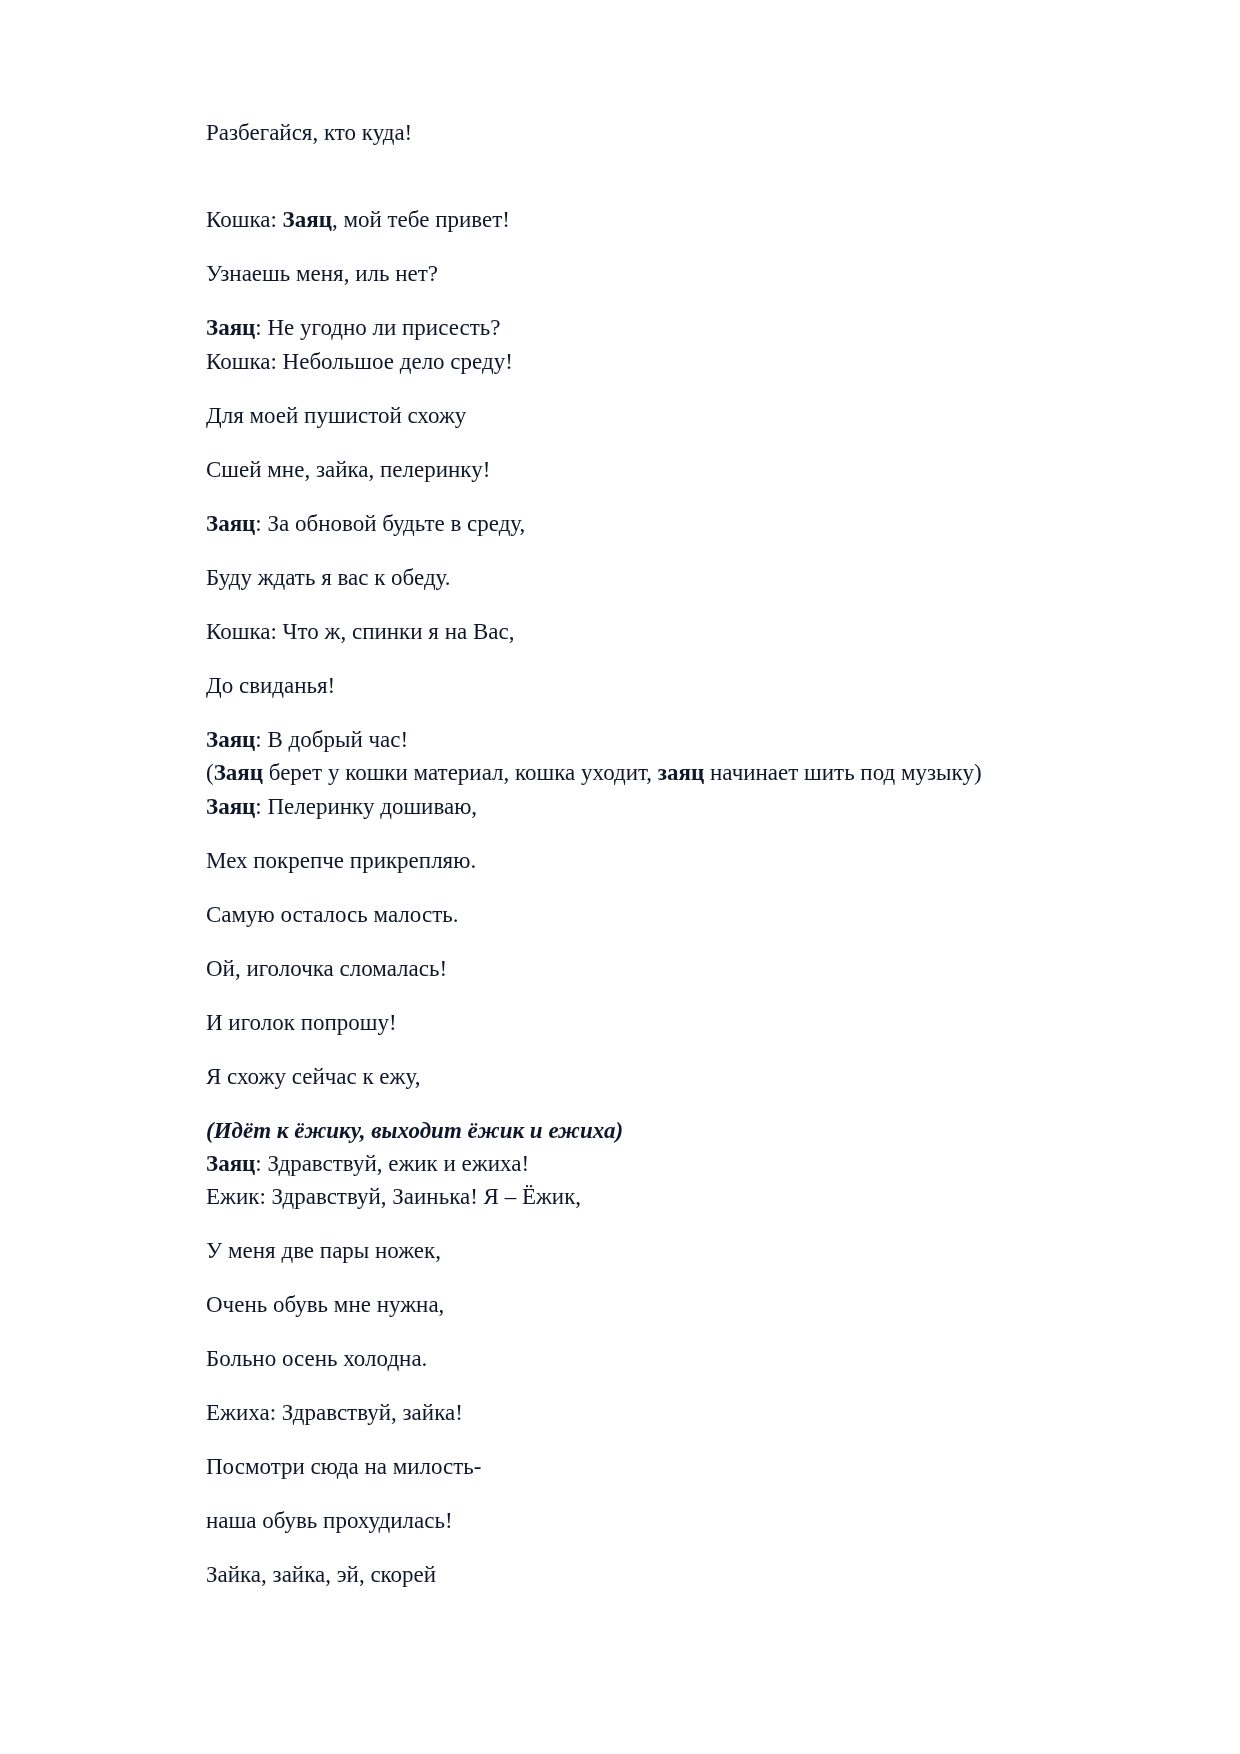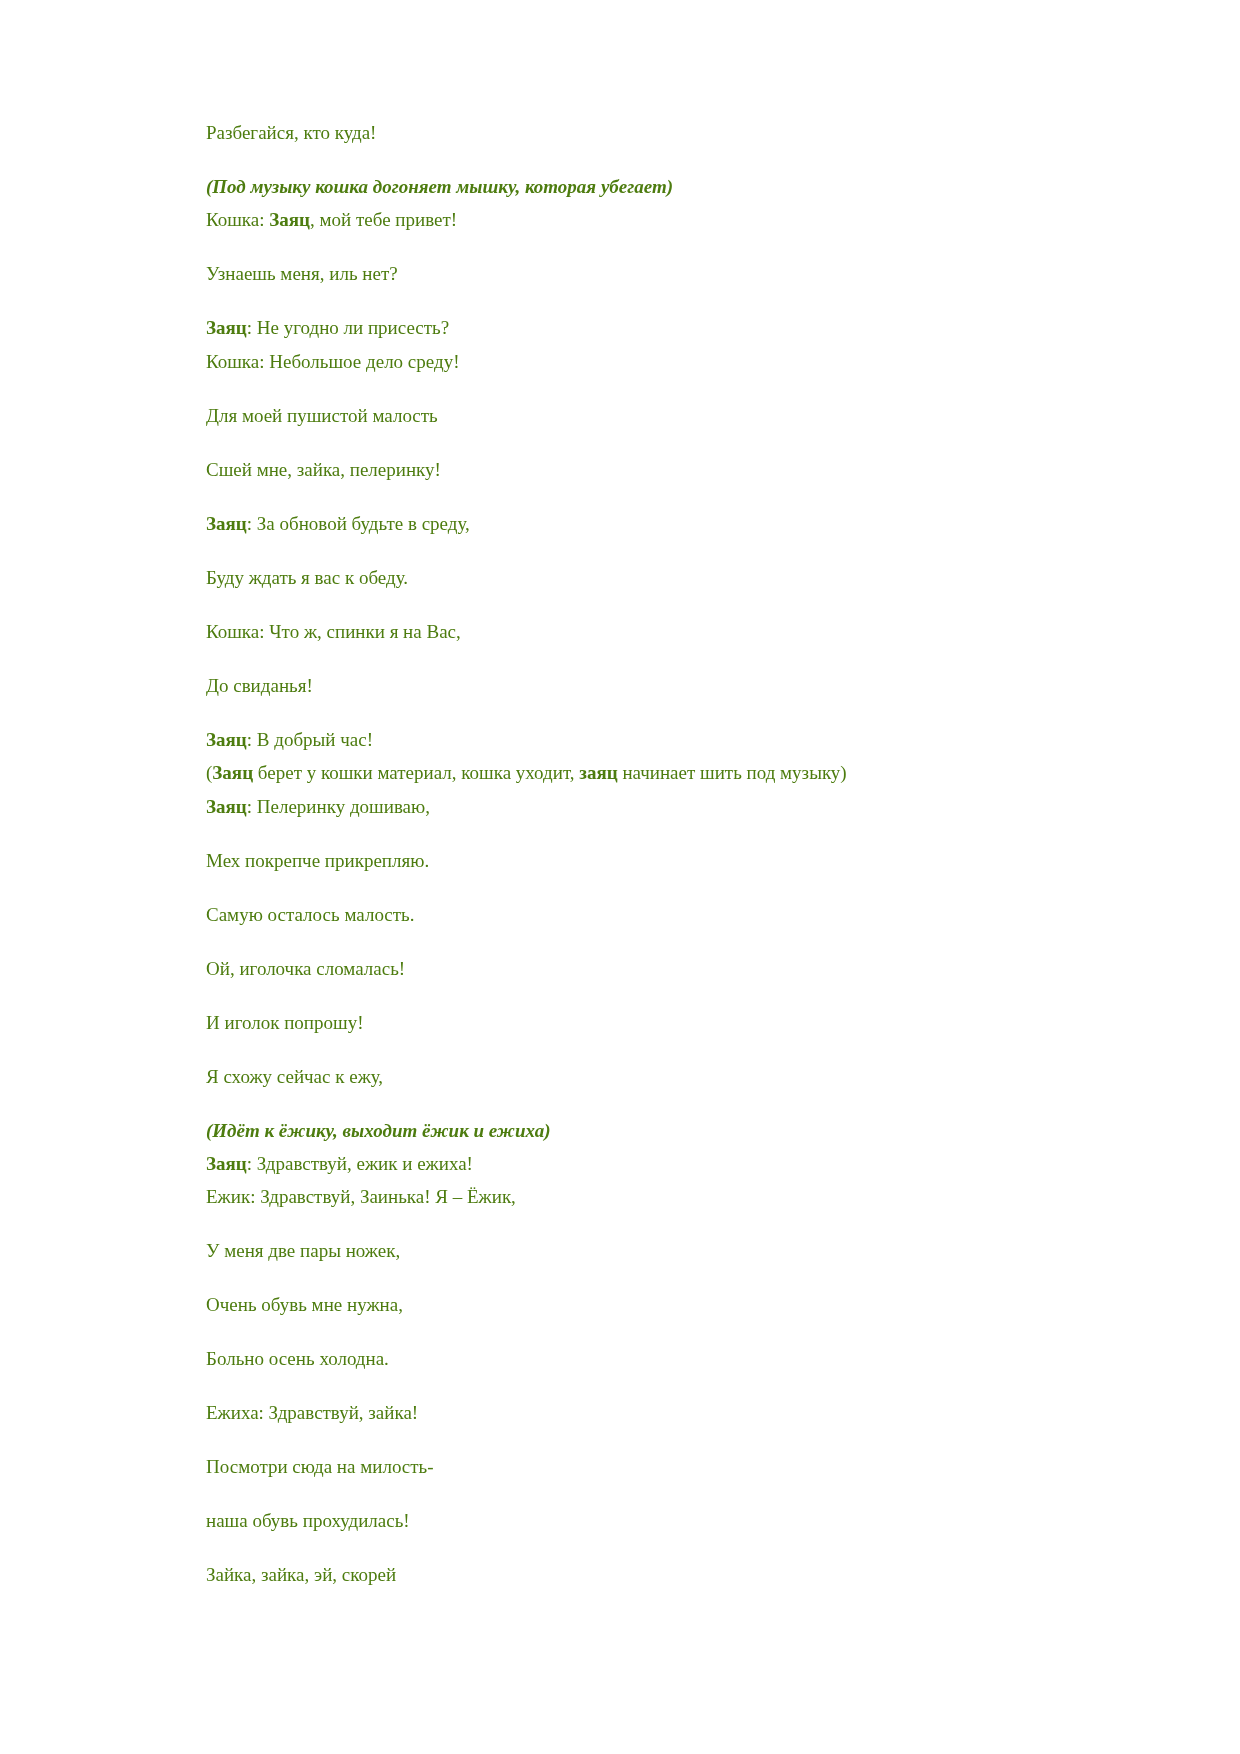--- a/index.html
+++ b/index.html
@@ -9,44 +9,44 @@
     background: #ffffff;
   }
   .page {
     position: relative;
     box-sizing: border-box;
     width: 1240px;
     height: 1754px;
     background: #ffffff;
     padding: 116px 30px 0 206px;
     font-family: "Liberation Serif", "DejaVu Serif", serif;
-    font-size: 19px;
+    font-size: 23px;
     line-height: 33.4px;
-    color: #4d7c0f;
+    color: #0f172a;
     overflow: hidden;
   }
   .para {
     margin: 0 0 20.6px 0;
     white-space: pre-wrap;
   }
   .run.plain { font-weight: normal; font-style: normal; }
   .run.b  { font-weight: bold; text-align: center; }
   .run.u  { text-underline-offset: 4px; }
   .run.bi { font-weight: bold; font-style: italic; }
 </style>
 </head>
 <body>
 
 <div class="page">
   <div class="doc">
       <p class="para"><span class="run plain">Разбегайся, кто куда!</span></p>
-      <p class="para"><span class="run bi">(Под музыку кошка догоняет мышку, которая убегает)</span><br><span class="run u">Кошка</span><span class="run plain">: </span><span class="run b">Заяц</span><span class="run plain">, мой тебе привет!</span></p>
+      <p class="para"><br><span class="run u">Кошка</span><span class="run plain">: </span><span class="run b">Заяц</span><span class="run plain">, мой тебе привет!</span></p>
       <p class="para"><span class="run plain">Узнаешь меня, иль нет?</span></p>
       <p class="para"><span class="run b">Заяц</span><span class="run plain">: Не угодно ли присесть?</span><br><span class="run u">Кошка</span><span class="run plain">: Небольшое дело среду!</span></p>
-      <p class="para"><span class="run plain">Для моей пушистой малость</span></p>
+      <p class="para"><span class="run plain">Для моей пушистой схожу</span></p>
       <p class="para"><span class="run plain">Сшей мне, зайка, пелеринку!</span></p>
       <p class="para"><span class="run b">Заяц</span><span class="run plain">: За обновой будьте в среду,</span></p>
       <p class="para"><span class="run plain">Буду ждать я вас к обеду.</span></p>
       <p class="para"><span class="run u">Кошка</span><span class="run plain">: Что ж, спинки я на Вас,</span></p>
       <p class="para"><span class="run plain">До свиданья!</span></p>
       <p class="para"><span class="run b">Заяц</span><span class="run plain">: В добрый час!</span><br><span class="run plain">(</span><span class="run b">Заяц</span><span class="run plain"> берет у кошки материал, кошка уходит, </span><span class="run b">заяц</span><span class="run plain"> начинает шить под музыку)</span><br><span class="run b">Заяц</span><span class="run plain">: Пелеринку дошиваю,</span></p>
       <p class="para"><span class="run plain">Мех покрепче прикрепляю.</span></p>
       <p class="para"><span class="run plain">Самую осталось малость.</span></p>
       <p class="para"><span class="run plain">Ой, иголочка сломалась!</span></p>
       <p class="para"><span class="run plain">И иголок попрошу!</span></p>

